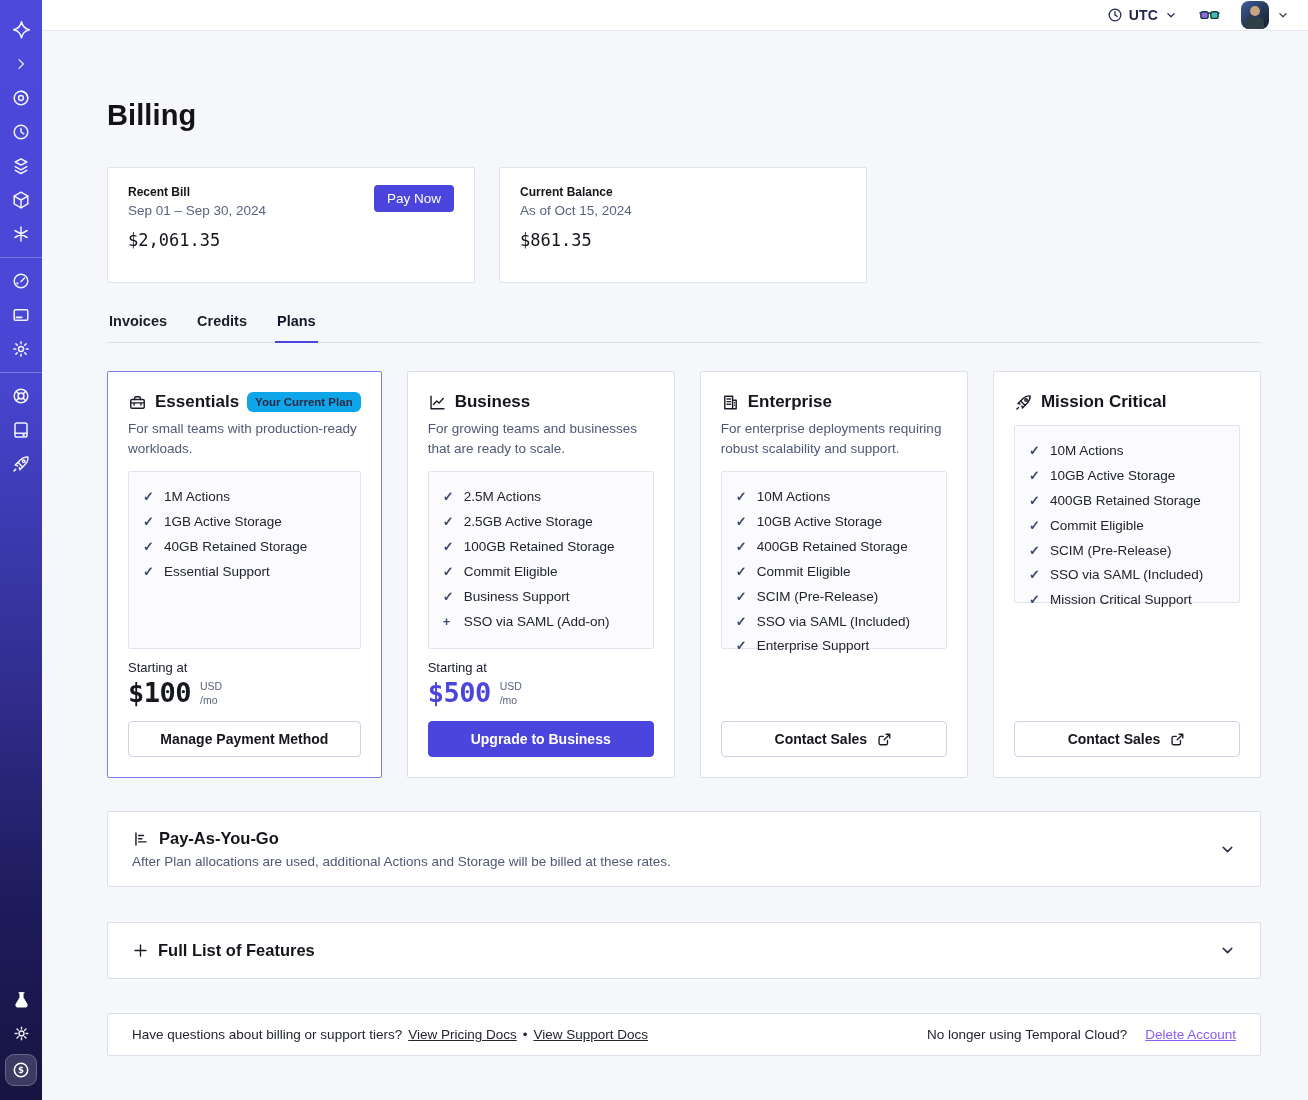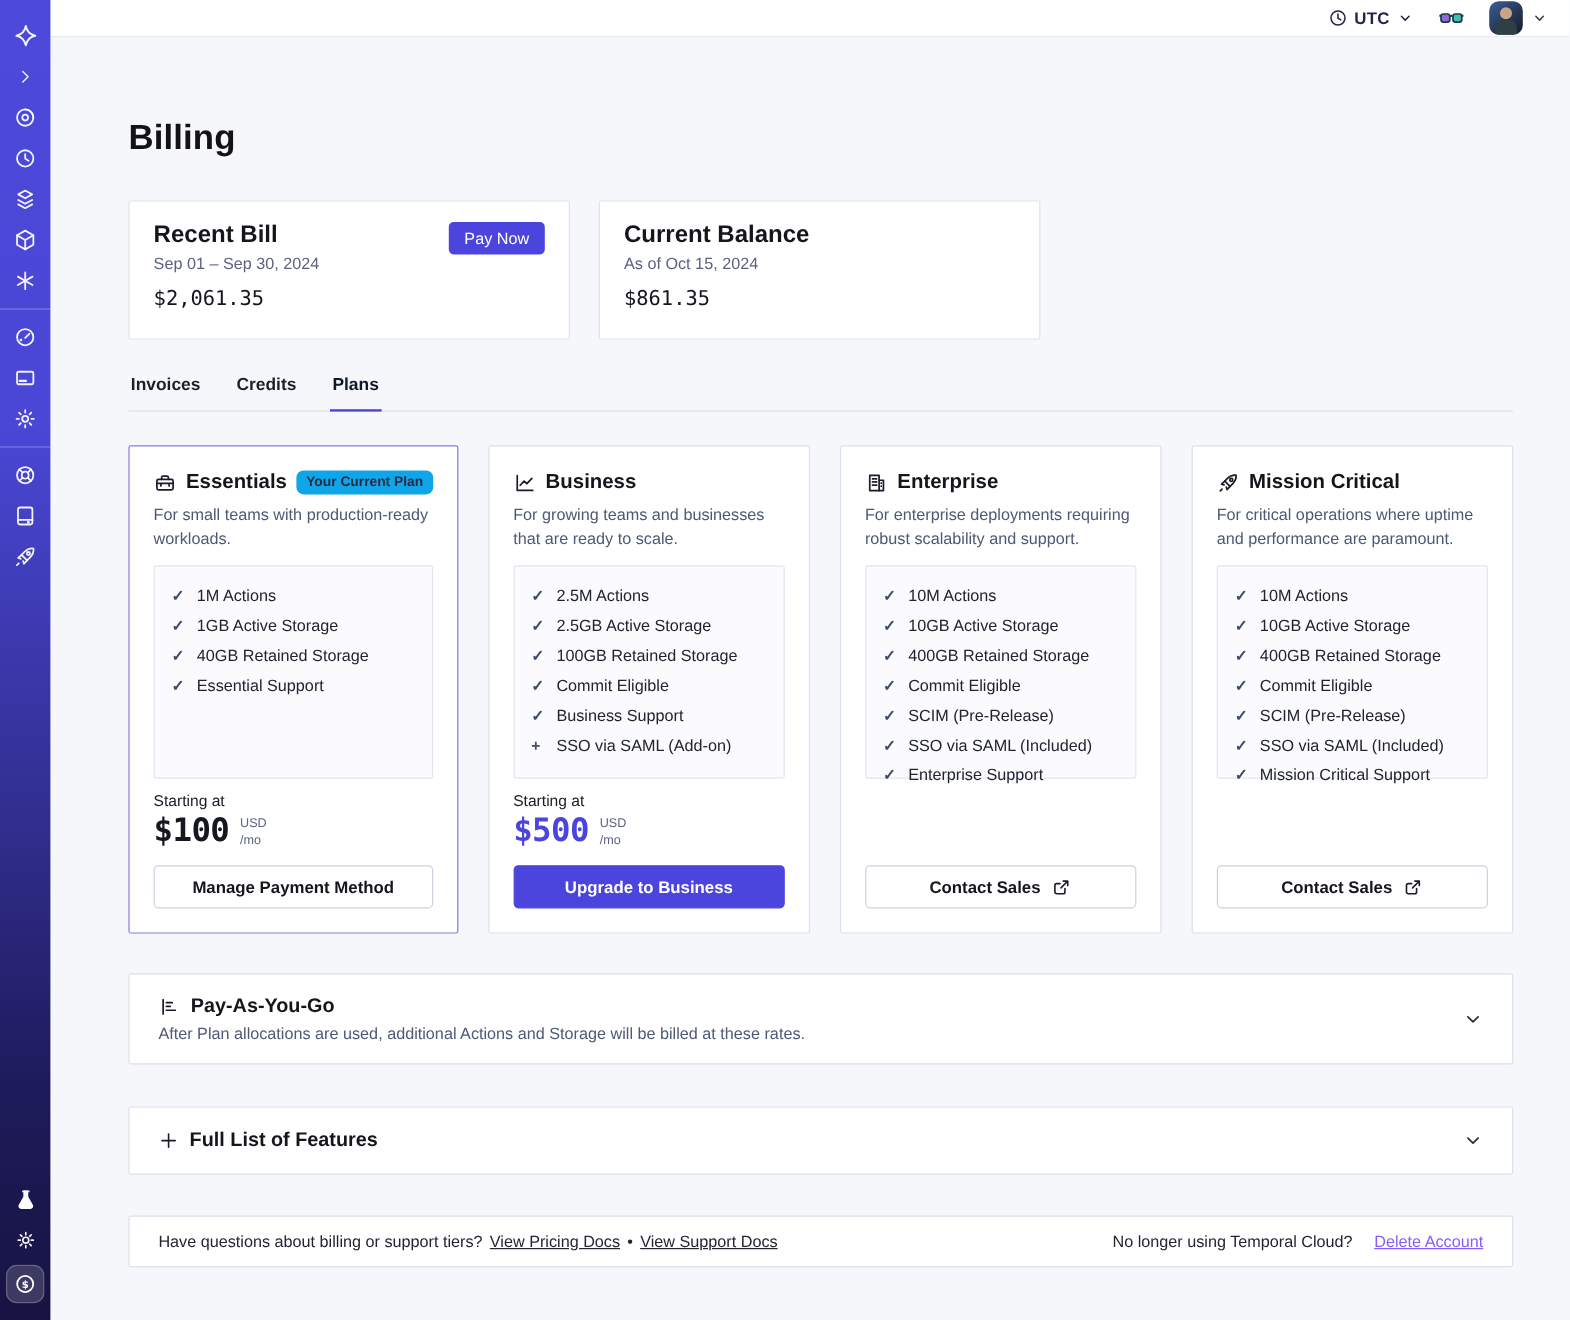--- a/index.html
+++ b/index.html
@@ -47,21 +47,21 @@
   
   .content { position:absolute; left:42px; top:44px; width:1266px; padding:0 47px 0 65px; }
   .page-title { margin-top:55px; font-size:29px; font-weight:700; color:#121217; letter-spacing:.1px; }
 
   
   .summary-row { display:flex; gap:24px; margin-top:35px; }
   .summary-card {
     width:368px; height:116px; background:#fff; border:1px solid #E0E3ED; border-radius:2px;
     padding:17px 20px; position:relative;
   }
-  .summary-title { font-size:20px; font-weight:700; color:#15161C; }
+  .summary-title { font-size:12px; font-weight:700; color:#15161C; }
   .summary-sub { font-size:13.5px; color:#5A6382; margin-top:4px; }
   .summary-amount { font-family:"DejaVu Sans Mono", monospace; font-size:17px; color:#14151B; margin-top:12px; }
   .pay-now {
     position:absolute; right:20px; top:17px; background:#4B45DE; color:#fff; border:none;
     font-family:inherit; font-size:13.5px; font-weight:500; padding:6px 13px; border-radius:4px; cursor:pointer;
   }
 
   
   .tabs { display:flex; gap:26px; margin-top:24px; border-bottom:1px solid #DCDFE8; }
   .tab { font-size:14.5px; font-weight:600; color:#1C1F28; padding:6px 2px 12px; cursor:pointer; border-bottom:2px solid transparent; margin-bottom:-1px; }
@@ -410,21 +410,20 @@
 
     <section class="plan-card">
       <div class="plan-head">
         <svg width="19" height="19" viewBox="0 0 20 20">
             <path d="M16.9 3.1c.3 2.8-.9 5.5-3 7.6l-2.3 2.3-4.6-4.6L9.3 6c2.1-2.1 4.8-3.3 7.6-2.9z"></path>
             <circle cx="12.7" cy="7.3" r="1.3"></circle>
             <path d="M7 8.4 4.2 11l2.2.7M11.6 13 9 15.8l-.7-2.2M4.6 15.4l-1.5 1.5"></path>
           </svg>
         <span class="plan-name">Mission Critical</span>
       </div>
-      <p class="plan-desc">For critical operations where uptime and performance are paramount.</p>
       <div class="feature-box">
         <div class="feature">
             <span class="mark">✓</span>
             <span>10M Actions</span>
           </div>
         <div class="feature">
             <span class="mark">✓</span>
             <span>10GB Active Storage</span>
           </div>
         <div class="feature">

